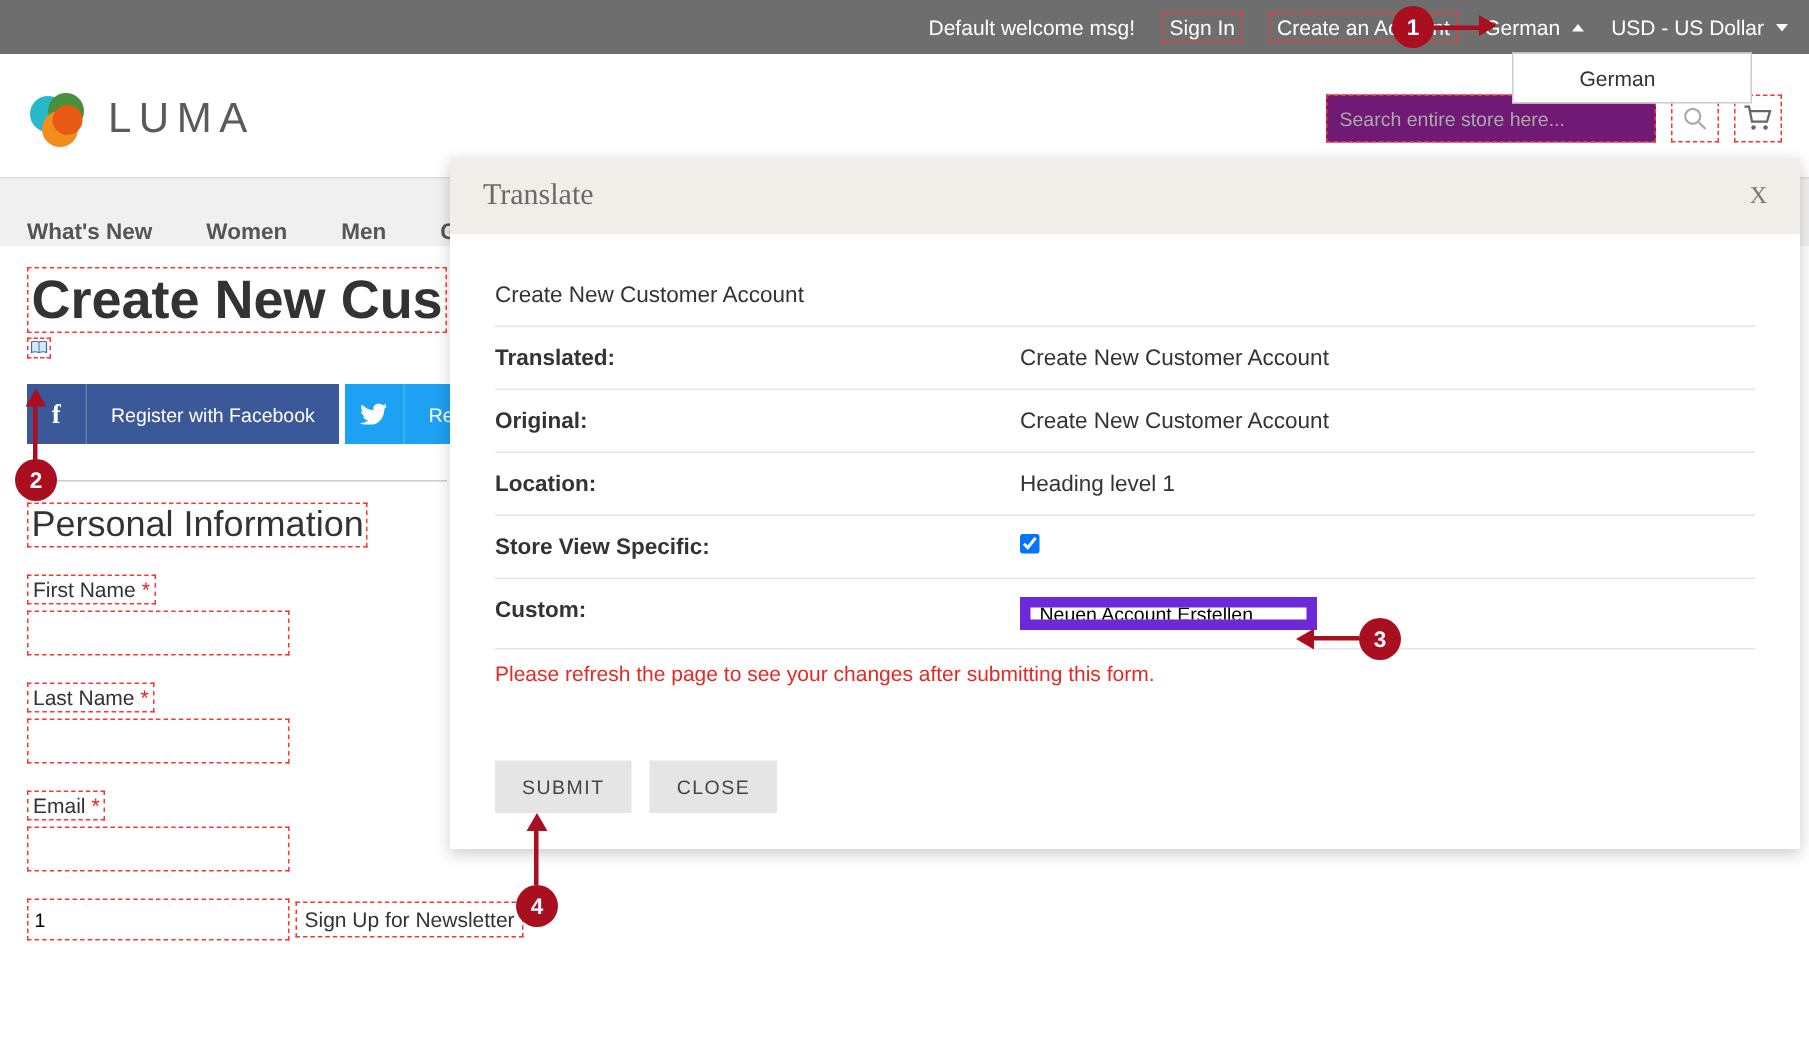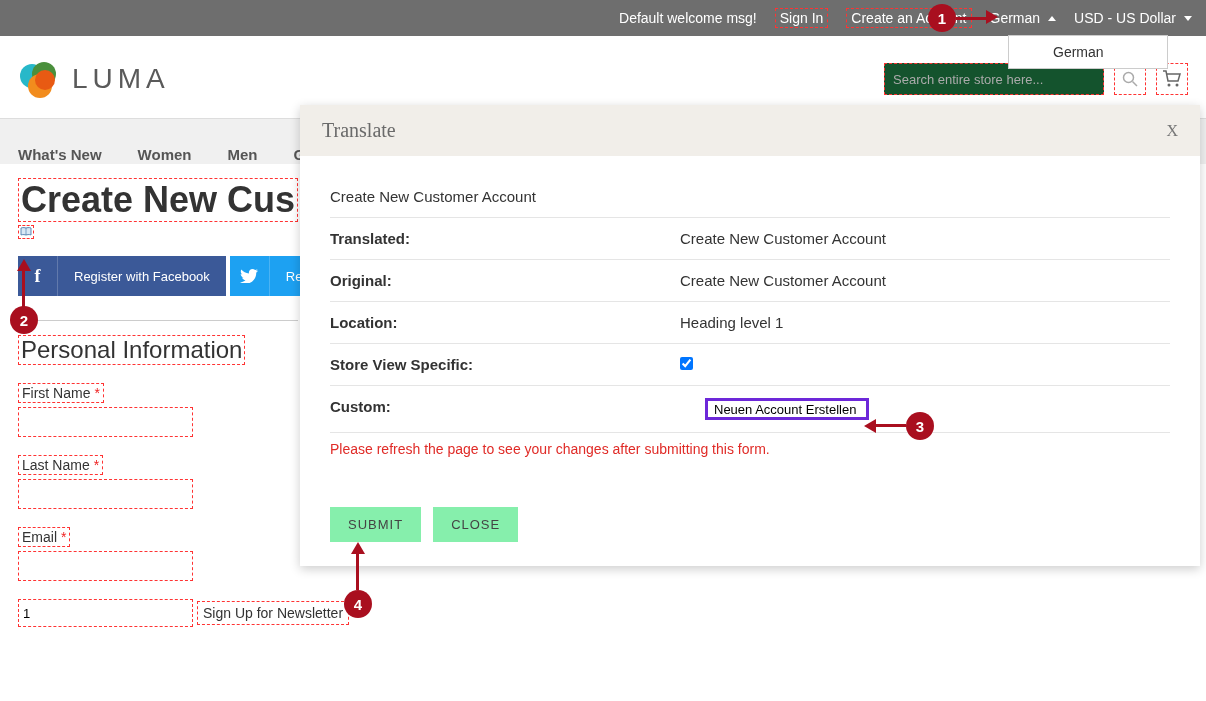--- a/index.html
+++ b/index.html
@@ -14,21 +14,21 @@
 .caret-down::after { content: ''; display: inline-block; border-left: 4px solid transparent; border-right: 4px solid transparent; border-top: 5px solid #fff; margin-left: 4px; }
 
 .lang-dropdown { position: absolute; top: 35px; right: 38px; background: #fff; border: 1px solid #ccc; width: 160px; z-index: 5; padding-left: 32px; }
 .lang-dropdown-item { padding: 8px 12px; color: #333; cursor: pointer; }
 
 
 .header-row { display: flex; align-items: center; justify-content: space-between; padding: 22px 18px 18px 18px; }
 .logo { display: flex; align-items: center; gap: 12px; }
 .logo-text { font-size: 28px; letter-spacing: 5px; font-weight: 400; color: #5a5a5a; }
 .header-tools { display: flex; align-items: center; gap: 10px; }
-.search-box { border: 1px dashed #f33; width: 220px; height: 32px; display: flex; align-items: center; padding: 0 8px; color: #aaa; font-size: 13px; background: #14532d; }
+.search-box { border: 1px dashed #f33; width: 220px; height: 32px; display: flex; align-items: center; padding: 0 8px; color: #aaa; font-size: 13px; background: #701a75; }
 .search-icon-box { width: 32px; height: 32px; border: 1px dashed #f33; display: flex; align-items: center; justify-content: center; }
 .cart-box { width: 32px; height: 32px; border: 1px dashed #f33; display: flex; align-items: center; justify-content: center; }
 
 
 .nav-bar { background: #f0f0f0; border-top: 1px solid #ddd; height: 46px; display: flex; align-items: center; padding: 0 18px; gap: 36px; font-size: 15px; font-weight: 600; color: #555; }
 .nav-item { cursor: pointer; margin-top: 26px; }
 
 
 .page { padding: 14px 18px; }
 .page-title { font-size: 36px; font-weight: 700; color: #333; border: 1px dashed #f33; display: inline-block; padding: 0 2px; margin-bottom: 2px; }
@@ -56,25 +56,25 @@
 
 
 .modal { position: absolute; top: 105px; left: 300px; width: 900px; background: #fff; box-shadow: 0 3px 10px rgba(0,0,0,0.2); z-index: 20; }
 .modal-header { background: #f1eee9; padding: 14px 22px; display: flex; align-items: center; justify-content: space-between; color: #6a6a6a; font-size: 20px; font-family: Georgia, serif; }
 .modal-close { cursor: pointer; font-size: 16px; color: #777; }
 .modal-body { padding: 20px 30px; }
 .modal-row { display: flex; padding: 12px 0; border-bottom: 1px solid #e5e5e5; font-size: 15px; }
 .modal-row:last-of-type { border-bottom: none; }
 .modal-label { width: 350px; font-weight: 700; color: #333; }
 .modal-value { flex: 1; color: #333; }
-.modal-value input[type=text] { border: 3px solid #6d28d9; padding: 2px 6px; font-size: 13px; width: 164px; height: 22px; margin-left: 25px; }
+.modal-value input[type=text] { border: 7px solid #6d28d9; padding: 2px 6px; font-size: 13px; width: 198px; height: 22px; }
 .modal-value input[type=checkbox] { }
 .modal-warning { color: #e02b27; font-size: 14px; margin: 8px 0 30px 0; }
 .modal-footer { display: flex; gap: 12px; padding: 0 30px 24px 30px; }
-.modal-btn { background: #86efac; border: none; padding: 10px 18px; font-size: 13px; letter-spacing: 1px; cursor: pointer; color: #444; }
+.modal-btn { background: #e5e5e5; border: none; padding: 10px 18px; font-size: 13px; letter-spacing: 1px; cursor: pointer; color: #444; }
 
 
 .marker { position: absolute; width: 28px; height: 28px; border-radius: 50%; background: #a90f1f; color: #fff; display: flex; align-items: center; justify-content: center; font-weight: bold; font-size: 15px; z-index: 50; }
 .arrow-right-line { position: absolute; height: 3px; background: #a90f1f; z-index: 49; }
 .arrow-left-line { position: absolute; height: 3px; background: #a90f1f; z-index: 49; }
 .arrow-left-line::before { content: ''; display: block; width: 0; height: 0; border-top: 7px solid transparent; border-bottom: 7px solid transparent; border-right: 12px solid #a90f1f; position: absolute; left: -12px; top: -5px; }
 .arrow-up-line { position: absolute; width: 3px; background: #a90f1f; z-index: 49; }
 .arrow-up-line::before { content: ''; display: block; width: 0; height: 0; border-left: 7px solid transparent; border-right: 7px solid transparent; border-bottom: 12px solid #a90f1f; position: absolute; top: -12px; left: -5px; }
 </style>
 </head>

